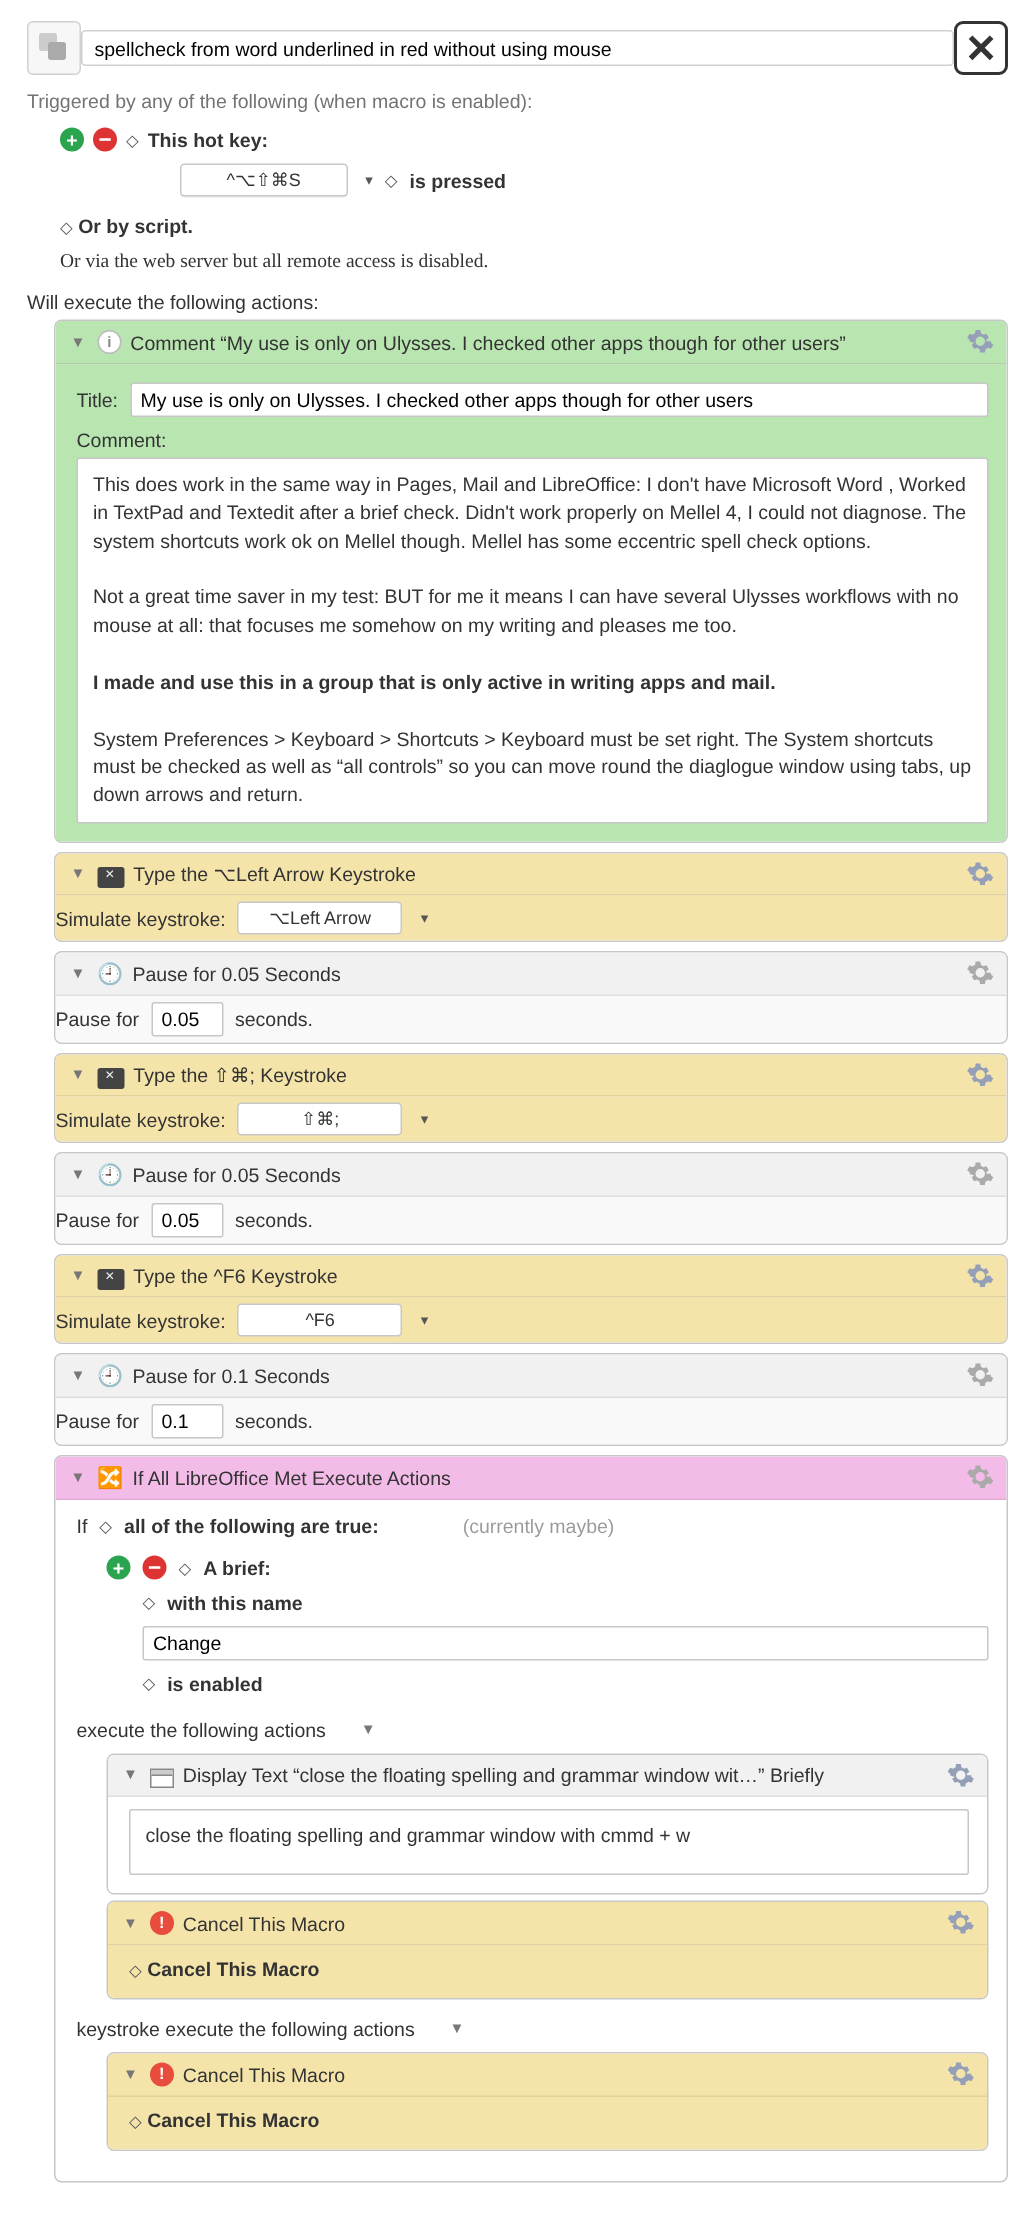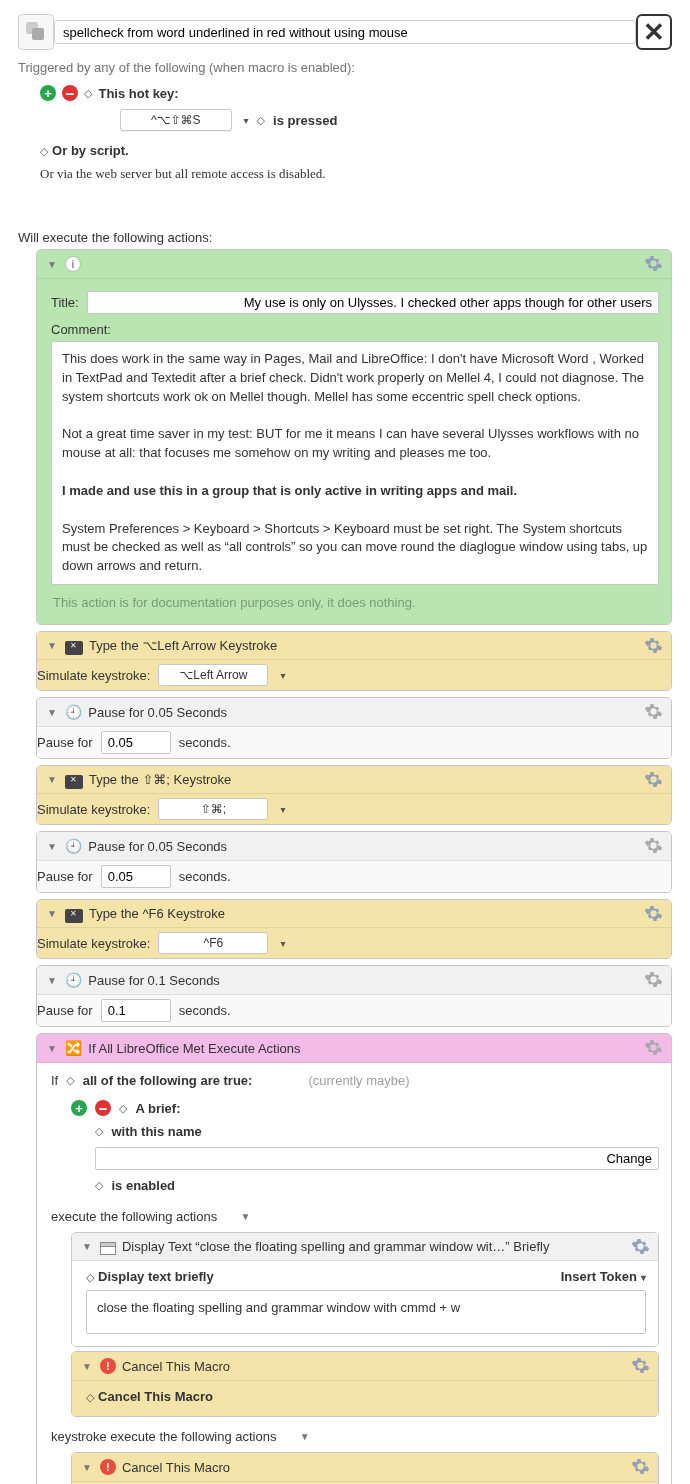--- a/index.html
+++ b/index.html
@@ -34,21 +34,21 @@
   .updown { font-size: 11px; color:#555; letter-spacing:-2px; display:inline-block; margin-right:2px; }
   .hotkey-row { display:flex; align-items:center; gap:8px; padding: 4px 18px 6px 120px; }
   .chip {
     border: 1px solid #c7c7c7; border-radius: 3px; background:#fff; padding: 3px 30px;
     box-shadow: 0 1px 0 rgba(0,0,0,0.05);
     font-size: 12px;
   }
   .caret { color:#555; font-size:10px; margin-left:4px; }
   .orrow { padding: 6px 18px 4px 40px; }
   .via { padding: 4px 18px 6px 40px; font-family: Liberation Serif, serif; }
-  .exec { padding: 6px 18px 4px 18px; margin-top: 36px; }
+  .exec { padding: 6px 18px 4px 18px; }
   
   .action-list { padding: 0 18px 10px 36px; display:flex; flex-direction:column; gap:6px; }
   
   .card { border:1px solid #c7c7c7; border-radius:5px; overflow:hidden; }
   .card-head {
     display:flex; align-items:center; gap:6px; padding:6px 10px;
     border-bottom: 1px solid rgba(0,0,0,0.08);
     position:relative;
   }
   .card-body { padding: 8px 12px 12px 14px; }
@@ -67,33 +67,33 @@
   .gray .card-head { background: #f1f1f1; }
   .gray .card-body { background: #f9f9f9; }
   .pink .card-head { background: #f3bbe8; }
   .pink .card-body { background: #f3bbe8; }
   .nested-yellow .card-head { background: #f5e4a9; }
   .nested-yellow .card-body { background: #f5e4a9; }
   .nested-gray .card-head { background: #f1f1f1; }
   .nested-gray .card-body { background: #fff; }
   .field-row { display:flex; align-items:center; gap:8px; padding: 4px 0; }
   .text-input {
-    border:1px solid #c7c7c7; background:#fff; border-radius:2px; padding:3px 6px; font-size:13px; flex:1;text-align:right;
+    border:1px solid #c7c7c7; background:#fff; border-radius:2px; padding:3px 6px; font-size:13px; flex:1;
   }
   .text-area {
     border:1px solid #c7c7c7; background:#fff; border-radius:2px; padding:8px 10px; font-size:13px;
     line-height:1.45; width:100%;
   }
   .muted-note { color: rgba(0,0,0,0.35); padding: 10px 2px 2px 2px; font-size:13px; }
   .key-chip {
     border:1px solid #c7c7c7; background:#fff; border-radius:3px;
     min-width:110px; text-align:center; padding:3px 10px; font-size:12px;
   }
   .num-input {
-    border:1px solid #c7c7c7; background:#fff; border-radius:2px; padding:3px 6px; width:70px; font-size:13px;
+    border:1px solid #c7c7c7; background:#fff; border-radius:2px; padding:3px 6px; width:48px; font-size:13px;
   }
   .kbd-icon {
     width:18px; height:14px; background:#444; border-radius:2px; display:inline-block; position:relative; top:2px;
   }
   .kbd-icon::after { content:"✕"; color:#eee; font-size:8px; position:absolute; top:0px; left:5px; }
   .clock-icon { font-size:14px; }
   .comment-icon {
     width:16px; height:16px; border-radius:50%; background:#fff; border:1px solid #bbb;
     display:inline-flex; align-items:center; justify-content:center; font-size:10px; font-weight:bold; color:#888;
   }
@@ -155,39 +155,39 @@
 <div class="via">Or via the web server but all remote access is disabled.</div>
 
 <div class="exec">Will execute the following actions:</div>
 
 <div class="action-list">
 
   <div class="card green">
     <div class="card-head">
       <span class="disclose">▼</span>
       <span class="comment-icon">i</span>
+      <span>Comment “My use is only on Ulysses. I checked other apps though for other users”</span>
       <span class="gear dark"><svg class="gear-svg" viewBox="0 0 24 24" fill="currentColor">
             <path d="M12 8a4 4 0 100 8 4 4 0 000-8zm9 4a8.9 8.9 0 01-.1 1.3l2.1 1.6-2 3.5-2.5-1a7 7 0 01-2.2 1.3l-.4 2.7h-4l-.4-2.7a7 7 0 01-2.2-1.3l-2.5 1-2-3.5 2.1-1.6A8.9 8.9 0 013 12c0-.4 0-.9.1-1.3L1 9.1l2-3.5 2.5 1A7 7 0 017.7 5.3L8.1 2.6h4l.4 2.7a7 7 0 012.2 1.3l2.5-1 2 3.5-2.1 1.6c.1.4.1.9.1 1.3z"></path>
           </svg></span>
     </div>
     <div class="card-body">
       <div class="field-row">
         <span>Title:</span>
         <input class="text-input" value="My use is only on Ulysses. I checked other apps though for other users" style="">
       </div>
       <div class="field-row">
         <span>Comment:</span>
       </div>
       <div class="text-area">
         <div>This does work in the same way in Pages, Mail and LibreOffice: I don't have Microsoft Word , Worked in TextPad and Textedit after a brief check. Didn't work properly on Mellel 4, I could not diagnose. The system shortcuts work ok on Mellel though. Mellel has some eccentric spell check options.</div><br>
         <div>Not a great time saver in my test: BUT for me it means I can have several Ulysses workflows with no mouse at all: that focuses me somehow on my writing and pleases me too.</div><br>
         <div class="bold">I made and use this in a group that is only active in writing apps and mail.</div><br>
         <div>System Preferences &gt; Keyboard &gt; Shortcuts &gt; Keyboard must be set right. The System shortcuts must be checked as well as “all controls” so you can move round the diaglogue window using tabs, up down arrows and return.</div>
       </div>
-      <div class="muted-note">This action is for documentation purposes only, it does nothing.</div>
     </div>
   </div>
 
   <div class="card yellow">
     <div class="card-head">
       <span class="disclose">▼</span>
       <span class="kbd-icon"></span>
       <span>Type the ⌥Left Arrow Keystroke</span>
       <span class="gear dark"><svg class="gear-svg" viewBox="0 0 24 24" fill="currentColor">
             <path d="M12 8a4 4 0 100 8 4 4 0 000-8zm9 4a8.9 8.9 0 01-.1 1.3l2.1 1.6-2 3.5-2.5-1a7 7 0 01-2.2 1.3l-.4 2.7h-4l-.4-2.7a7 7 0 01-2.2-1.3l-2.5 1-2-3.5 2.1-1.6A8.9 8.9 0 013 12c0-.4 0-.9.1-1.3L1 9.1l2-3.5 2.5 1A7 7 0 017.7 5.3L8.1 2.6h4l.4 2.7a7 7 0 012.2 1.3l2.5-1 2 3.5-2.1 1.6c.1.4.1.9.1 1.3z"></path>
@@ -327,27 +327,20 @@
         <div class="card nested-gray nestcard">
           <div class="card-head">
             <span class="disclose">▼</span>
             <span class="window-icon"></span>
             <span>Display Text “close the floating spelling and grammar window wit…” Briefly</span>
             <span class="gear dark"><svg class="gear-svg" viewBox="0 0 24 24" fill="currentColor">
                   <path d="M12 8a4 4 0 100 8 4 4 0 000-8zm9 4a8.9 8.9 0 01-.1 1.3l2.1 1.6-2 3.5-2.5-1a7 7 0 01-2.2 1.3l-.4 2.7h-4l-.4-2.7a7 7 0 01-2.2-1.3l-2.5 1-2-3.5 2.1-1.6A8.9 8.9 0 013 12c0-.4 0-.9.1-1.3L1 9.1l2-3.5 2.5 1A7 7 0 017.7 5.3L8.1 2.6h4l.4 2.7a7 7 0 012.2 1.3l2.5-1 2 3.5-2.1 1.6c.1.4.1.9.1 1.3z"></path>
                 </svg></span>
           </div>
           <div class="card-body">
-            <div style="overflow:hidden; margin-bottom:6px;">
-              <span class="updown">◇</span>
-              <span class="bold">Display text briefly</span>
-              <span class="insert-token">
-                <span>Insert Token</span><span class="caret">▾</span>
-              </span>
-            </div>
             <div class="text-area" style="min-height:44px;">close the floating spelling and grammar window with cmmd + w</div>
           </div>
         </div>
 
         <div class="card nested-yellow nestcard">
           <div class="card-head">
             <span class="disclose">▼</span>
             <span class="err-icon">!</span>
             <span>Cancel This Macro</span>
             <span class="gear dark"><svg class="gear-svg" viewBox="0 0 24 24" fill="currentColor">

